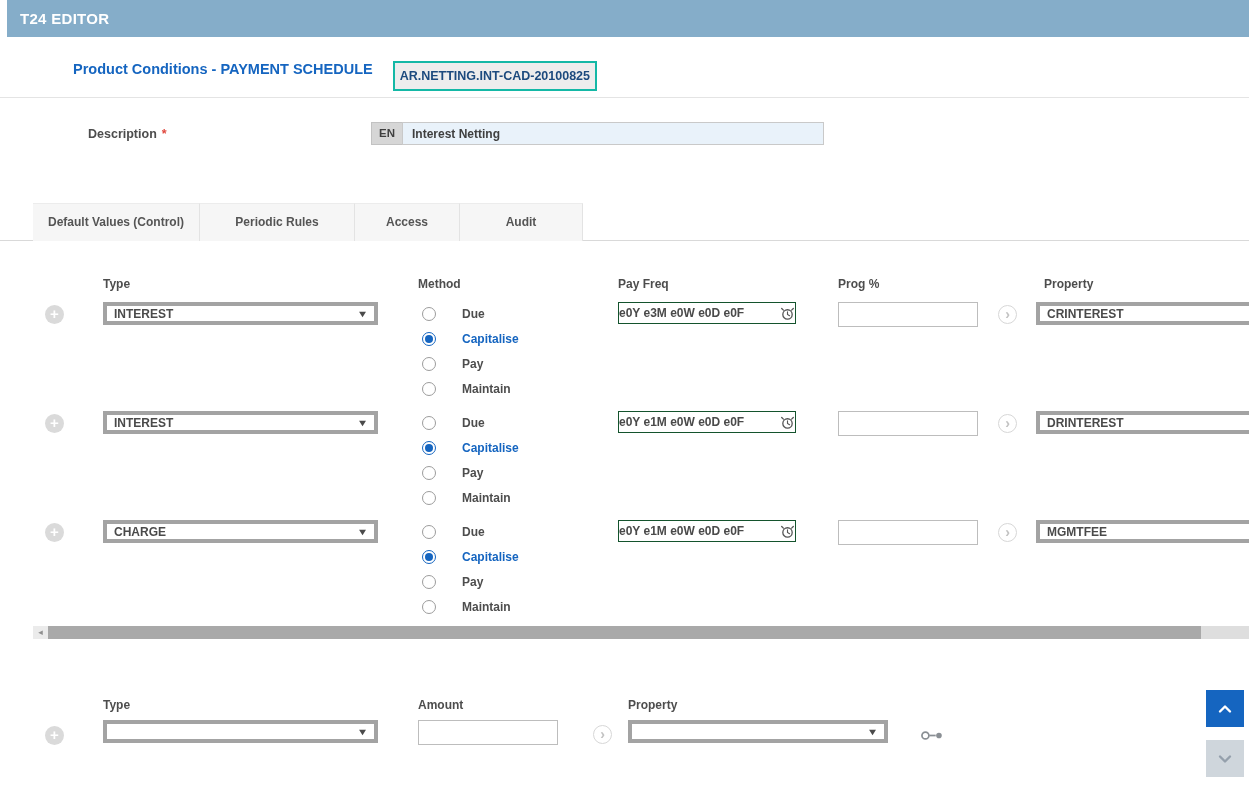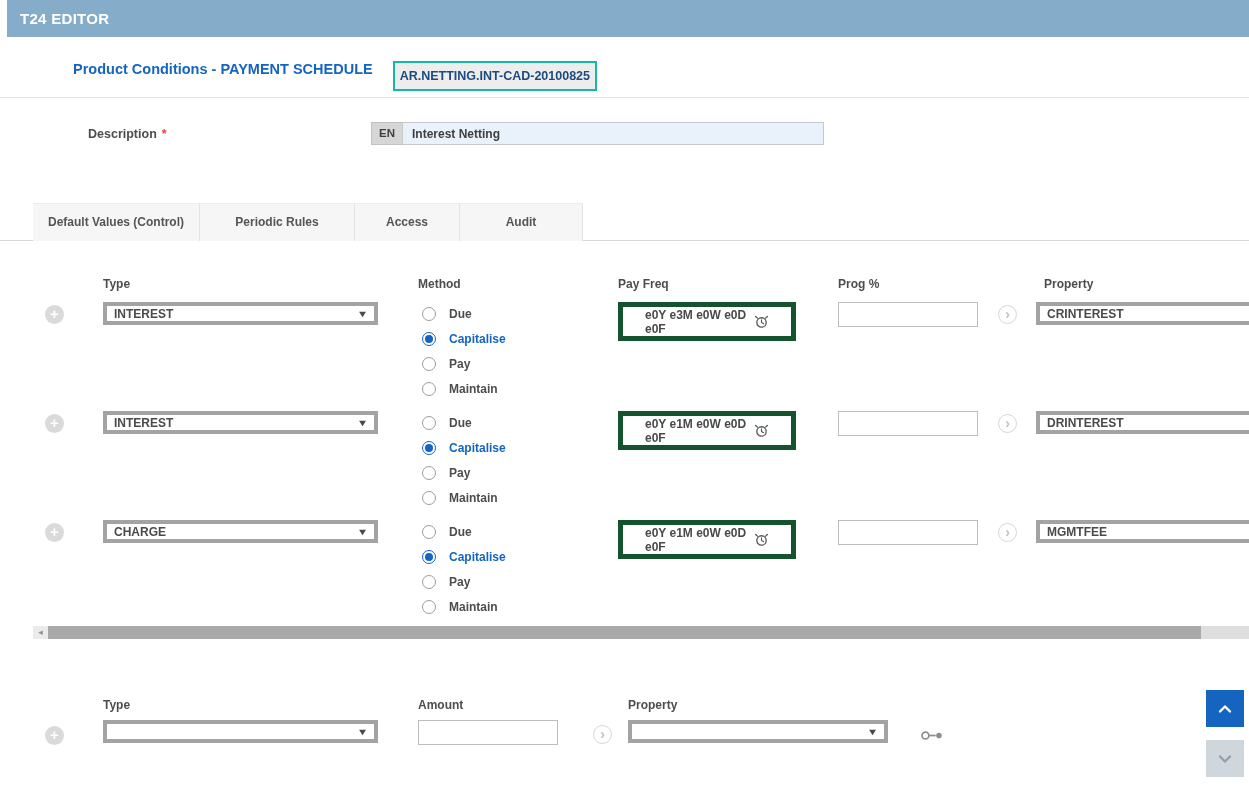--- a/index.html
+++ b/index.html
@@ -80,31 +80,31 @@
     height: 23px; border: 4px solid #a3a3a3; background: #fff;
     display: flex; align-items: center; justify-content: space-between;
     padding: 0 7px; font-size: 12px; font-weight: bold; color: #4a4a4a; cursor: pointer;
   }
   .w275 { width: 275px; }
   .w240 { width: 240px; }
   .w260 { width: 260px; }
   .caret { font-size: 9px; color: #4a4a4a; transform: scaleX(1.3); }
 
   .methods { display: flex; flex-direction: column; gap: 7px; padding-left: 4px; margin-top: 3px; }
-  .ropt { display: flex; align-items: center; gap: 13px; height: 18px; cursor: pointer; }
+  .ropt { display: flex; align-items: center; gap: 26px; height: 18px; cursor: pointer; }
   .radio { width: 14px; height: 14px; border-radius: 50%; border: 1px solid #9c9c9c; background: #fff; position: relative; flex: none; }
   .ropt.checked .radio { border-color: var(--accent, #1565c0); }
   .ropt.checked .radio::after { content: ""; position: absolute; inset: 2px; border-radius: 50%; background: var(--accent, #1565c0); }
   .rlabel { font-size: 12px; font-weight: bold; color: #4d4d4d; }
   .ropt.checked .rlabel { color: var(--accent, #1565c0); }
 
   .freq {
-    width: 178px; height: 39px; border: 5px solid #14532d; background: #fff;
+    width: 178px; height: 22px; border: 1px solid #14532d; background: #fff;
     display: flex; align-items: center; justify-content: space-between;
-    padding: 0 22px; font-size: 12px; font-weight: bold; color: #4a4a4a; cursor: pointer;
+    padding: 0 0; font-size: 12px; font-weight: bold; color: #4a4a4a; cursor: pointer;
   }
   .clock { flex: none; }
   .txt {
     height: 25px; border: 1px solid #bdbdbd; padding: 0 6px;
     font: bold 12px "Liberation Sans", sans-serif; color: #4a4a4a; outline: none;
   }
   .w140 { width: 140px; }
   .arrowcircle {
     display: inline-block; width: 19px; height: 19px; border-radius: 50%;
     border: 1px solid #d7d7d7; color: #c2c2c2; background: #fff;

